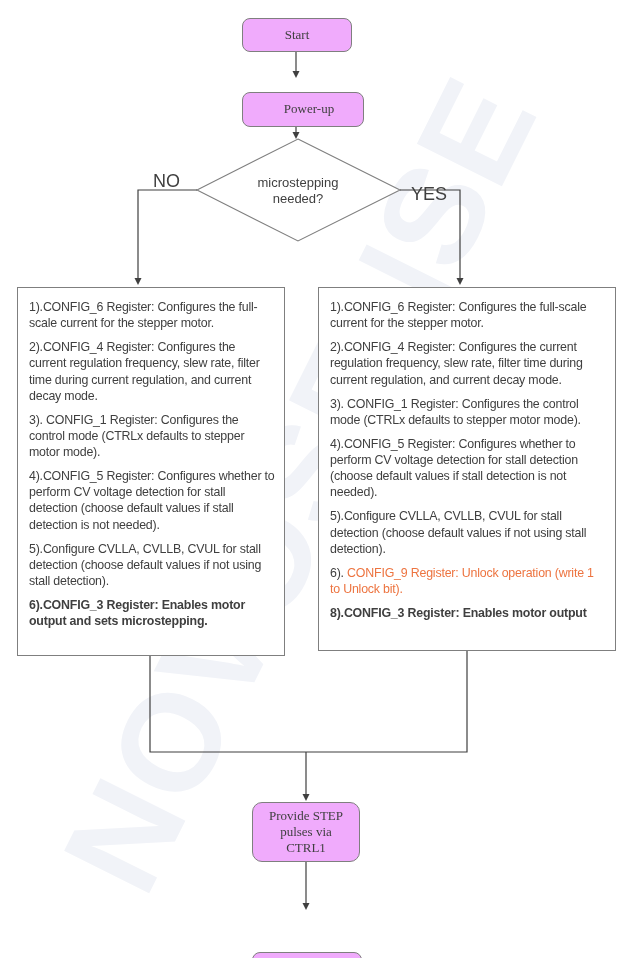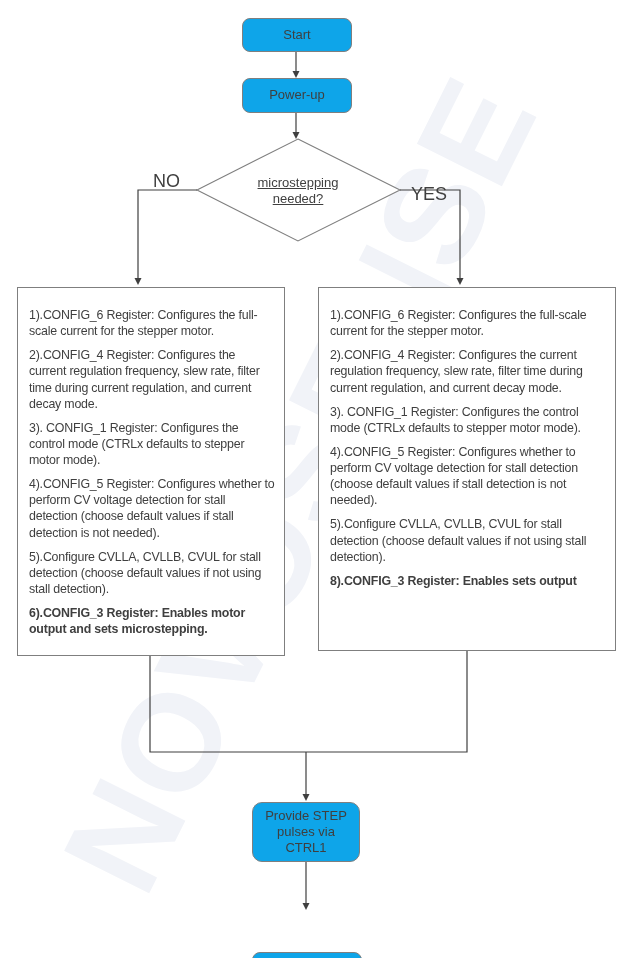--- a/index.html
+++ b/index.html
@@ -11,39 +11,39 @@
     position:absolute;left:-130px;top:432px;width:840px;height:145px;line-height:145px;
     font-size:138px;font-weight:800;letter-spacing:1px;color:var(--wm,#f1f3f8);
     transform:rotate(-63.5deg);transform-origin:50% 50%;z-index:0;white-space:nowrap;
     text-align:center;user-select:none;
   }
   svg.connectors{position:absolute;left:0;top:0;z-index:1;}
   .connector{stroke:var(--line,#3f3f3f);stroke-width:1.2;fill:none;}
   #arw path{fill:var(--line,#3f3f3f);}
   .diamond{fill:#ffffff;stroke:var(--border,#7f7f7f);stroke-width:1.1;}
   .node{
-    position:absolute;z-index:2;background:#0ea5e9;border:1px solid var(--border,#7f7f7f);
+    position:absolute;z-index:2;background:#f0abfc;border:1px solid var(--border,#7f7f7f);
     display:flex;align-items:center;justify-content:center;text-align:center;
-    font-size:13px;line-height:1.25;
+    font-size:13px;line-height:1.25;font-family:Liberation Serif, serif;
   }
   .rounded{border-radius:8px;}
   #start{left:242px;top:18px;width:108px;height:32px;}
-  #powerup{left:242px;top:78px;width:108px;height:33px;}
+  #powerup{left:242px;top:92px;width:108px;height:33px;padding-left:12px;}
   #provide{left:252px;top:802px;width:108px;height:60px;border-radius:10px;padding:2px 10px;box-sizing:border-box;}
   #end{left:252px;top:912px;width:108px;height:33px;margin-top:40px;}
   .decision-text{
     position:absolute;z-index:2;left:243px;top:175px;width:110px;text-align:center;
-    font-size:13px;line-height:1.2;text-decoration:underline;
+    font-size:13px;line-height:1.2;
   }
   .branch-label{position:absolute;z-index:2;font-size:18px;}
   #label-no{left:153px;top:171px;}
   #label-yes{left:411px;top:184px;}
   .bigbox{
     position:absolute;z-index:2;background:#ffffff;border:1px solid var(--border,#7f7f7f);
-    box-sizing:border-box;overflow:hidden;padding:19px 9px 8px 11px;
+    box-sizing:border-box;overflow:hidden;padding:11px 9px 8px 11px;
   }
   #box-no{left:17px;top:287px;width:268px;height:369px;}
   #box-yes{left:318px;top:287px;width:298px;height:364px;}
   .step{margin:0 0 8px 0;font-size:12.4px;line-height:1.3;letter-spacing:-0.2px;}
   .step:last-child{margin-bottom:0;font-weight:bold;}
   .step.hl .tx{color:var(--orange,#ed7440);}
   .step.nowrap{white-space:nowrap;letter-spacing:-0.35px;}
 </style>
 </head>
 <body>
@@ -85,20 +85,21 @@
       <p class="step"><span class="pre">5).</span><span class="tx">Configure CVLLA, CVLLB, CVUL for stall detection (choose default values if not using stall detection).</span></p>
       <p class="step"><span class="pre">6).</span><span class="tx">CONFIG_3 Register: Enables motor output and sets microstepping.</span></p>
     </div>
 
   <div class="bigbox" id="box-yes">
       <p class="step"><span class="pre">1).</span><span class="tx">CONFIG_6 Register: Configures the full-scale current for the stepper motor.</span></p>
       <p class="step"><span class="pre">2).</span><span class="tx">CONFIG_4 Register: Configures the current regulation  frequency, slew rate, filter time during current regulation, and current decay mode.</span></p>
       <p class="step"><span class="pre">3). </span><span class="tx">CONFIG_1 Register: Configures the control mode (CTRLx defaults to stepper motor mode).</span></p>
       <p class="step"><span class="pre">4).</span><span class="tx">CONFIG_5 Register: Configures whether to perform CV voltage detection for stall detection (choose default values if stall detection is not needed).</span></p>
       <p class="step"><span class="pre">5).</span><span class="tx">Configure CVLLA, CVLLB, CVUL for stall detection (choose default values if not using stall detection).</span></p>
-      <p class="step"><span class="pre">8).</span><span class="tx">CONFIG_3 Register: Enables sets output</span></p>
+      <p class="step hl"><span class="pre">6). </span><span class="tx">CONFIG_9 Register: Unlock operation (write 1 to Unlock bit).</span></p>
+      <p class="step"><span class="pre">8).</span><span class="tx">CONFIG_3 Register: Enables motor output</span></p>
     </div>
 
   <div class="node" id="provide">Provide STEP pulses via CTRL1</div>
 
   <div class="node rounded" id="end">End</div>
 
 </div>
 
 </body></html>

